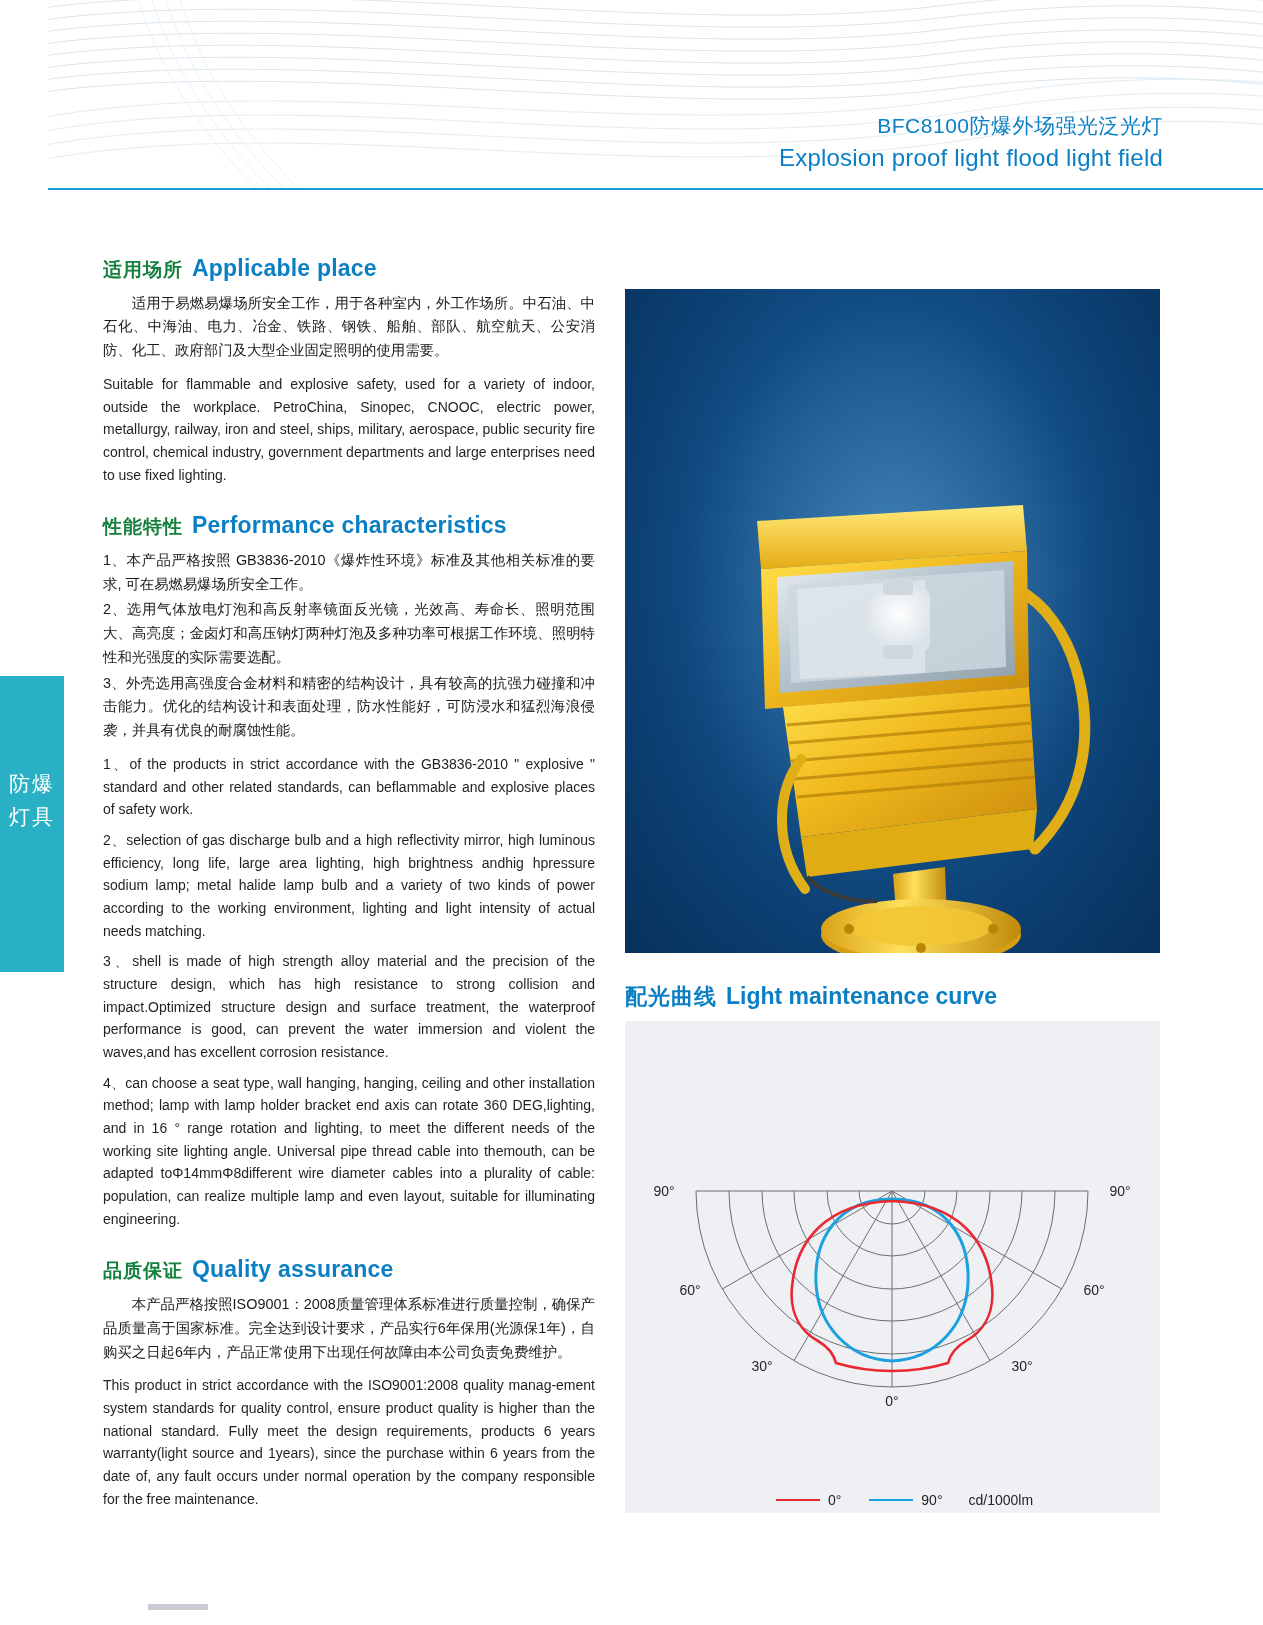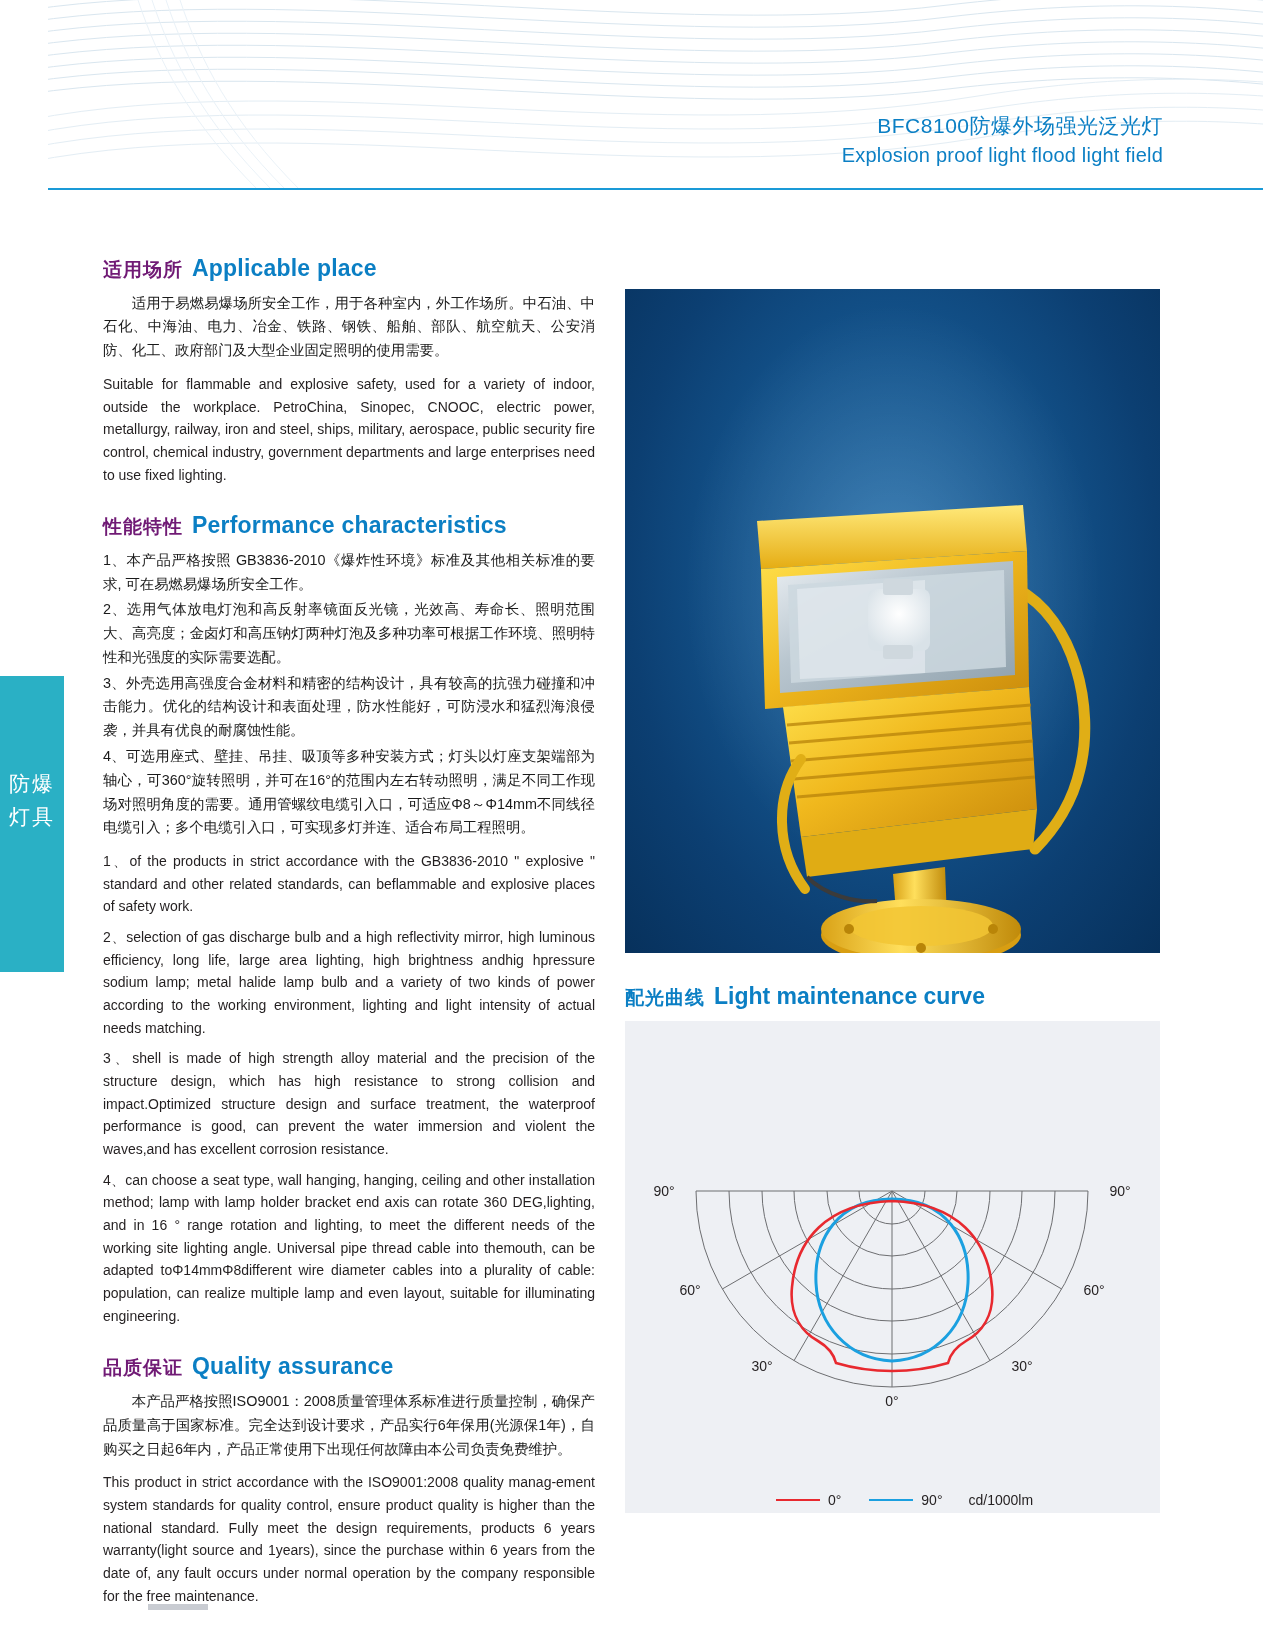--- a/index.html
+++ b/index.html
@@ -17,21 +17,21 @@
     position:absolute;left:0;top:0;width:1263px;height:190px;
   }
   .header-titles{
     position:absolute;right:148px;top:110px;text-align:right;
   }
   .header-title-cn{
     font-size:21px;color:#0b7fc4;letter-spacing:.5px;line-height:1.5;
     font-weight:400;
   }
   .header-title-en{
-    font-size:20px;color:#0b7fc4;line-height:1.35;font-weight:400;
+    font-size:24px;color:#0b7fc4;line-height:1.35;font-weight:400;
     letter-spacing:.2px;
   }
   .header-rule{
     position:absolute;left:0;top:188px;width:1263px;height:2px;background:#1a9ad7;
   }
   
   .side-tab{
     position:absolute;left:0;top:676px;width:64px;height:296px;
     background:#2ab0c5;color:#ffffff;
   }
@@ -40,21 +40,21 @@
     font-size:21px;line-height:1.55;letter-spacing:2px;
   }
   
   .left-col{
     position:absolute;left:103px;top:255px;width:492px;
   }
   .sec-head{
     margin:0 0 9px 0;line-height:1.2;white-space:nowrap;
   }
   .sec-head .cn{
-    font-size:19px;color:#701a75;font-weight:bold;letter-spacing:1px;
+    font-size:19px;color:#15803d;font-weight:bold;letter-spacing:1px;
   }
   .sec-head .en{
     font-size:23px;color:#0b7fc4;font-weight:bold;letter-spacing:.2px;margin-left:9px;
   }
   p.cnp{
     margin:0 0 2px 0;font-size:14.4px;line-height:1.65;color:#1a1a1a;
     text-align:justify;text-justify:inter-ideograph;
   }
   p.cnp.indent{text-indent:2em;}
   p.enp{
@@ -69,21 +69,21 @@
     width:535px;height:664px;position:relative;overflow:hidden;
     background:radial-gradient(ellipse at 50% 42%, #1d6aa8 0%, #14558e 38%, #0c3f72 70%, #07315c 100%);
   }
   .photo .vignette{
     position:absolute;inset:0;
     background:radial-gradient(ellipse at 50% 45%, rgba(255,255,255,.18) 0%, rgba(255,255,255,0) 55%);
   }
   .curve-head{
     margin:30px 0 10px 0;line-height:1.2;white-space:nowrap;
   }
-  .curve-head .cn{font-size:19px;color:#0b7fc4;font-weight:bold;letter-spacing:1px;}
+  .curve-head .cn{font-size:22px;color:#0b7fc4;font-weight:bold;letter-spacing:1px;}
   .curve-head .en{font-size:23px;color:#0b7fc4;font-weight:bold;margin-left:9px;}
   .curve-box{
     width:535px;height:492px;background:#eef0f4;position:relative;
   }
   .legend{
     position:absolute;left:0;top:470px;width:535px;text-align:center;
     font-size:14px;color:#231f20;padding-left:12px;
   }
   .legend .sw{display:inline-block;width:44px;height:0;border-top:2.4px solid #e8292f;vertical-align:middle;margin-right:8px;}
   .legend .sw.blue{border-top-color:#1ba0e0;margin-left:28px;}
@@ -146,21 +146,20 @@
 
   <div class="gap-lg"></div>
 
   <div>
     <div class="sec-head">
       <span class="cn">性能特性</span><span class="en">Performance characteristics</span>
     </div>
     <p class="cnp">1、本产品严格按照 GB3836-2010《爆炸性环境》标准及其他相关标准的要求, 可在易燃易爆场所安全工作。</p>
     <p class="cnp">2、选用气体放电灯泡和高反射率镜面反光镜，光效高、寿命长、照明范围大、高亮度；金卤灯和高压钠灯两种灯泡及多种功率可根据工作环境、照明特性和光强度的实际需要选配。</p>
     <p class="cnp">3、外壳选用高强度合金材料和精密的结构设计，具有较高的抗强力碰撞和冲击能力。优化的结构设计和表面处理，防水性能好，可防浸水和猛烈海浪侵袭，并具有优良的耐腐蚀性能。</p>
-    <p class="cnp">4、可选用座式、壁挂、吊挂、吸顶等多种安装方式；灯头以灯座支架端部为轴心，可360°旋转照明，并可在16°的范围内左右转动照明，满足不同工作现场对照明角度的需要。通用管螺纹电缆引入口，可适应Φ8～Φ14mm不同线径电缆引入；多个电缆引入口，可实现多灯并连、适合布局工程照明。</p>
     <p class="enp">1、of the products in strict accordance with the GB3836-2010 " explosive " standard and other related standards, can beflammable and explosive places of safety work.</p>
     <p class="enp tight">2、selection of gas discharge bulb and a high reflectivity mirror, high luminous efficiency, long life, large area lighting, high brightness andhig hpressure sodium lamp; metal halide lamp bulb and a variety of two kinds of power according to the working environment, lighting and light intensity of actual needs matching.</p>
     <p class="enp tight">3、shell is made of high strength alloy material and the precision of the structure design, which has high resistance to strong collision and impact.Optimized structure design and surface treatment, the waterproof performance is good, can prevent the water immersion and violent the waves,and has excellent corrosion resistance.</p>
     <p class="enp tight">4、can choose a seat type, wall hanging, hanging, ceiling and other installation method; lamp with lamp holder bracket end axis can rotate 360 DEG,lighting, and in 16 ° range rotation and lighting, to meet the different needs of the working site lighting angle. Universal pipe thread cable into themouth, can be adapted toΦ14mmΦ8different wire diameter cables into a plurality of cable: population, can realize multiple lamp and even layout, suitable for illuminating engineering.</p>
   </div>
 
   <div class="gap-lg"></div>
 
   <div>
     <div class="sec-head">

